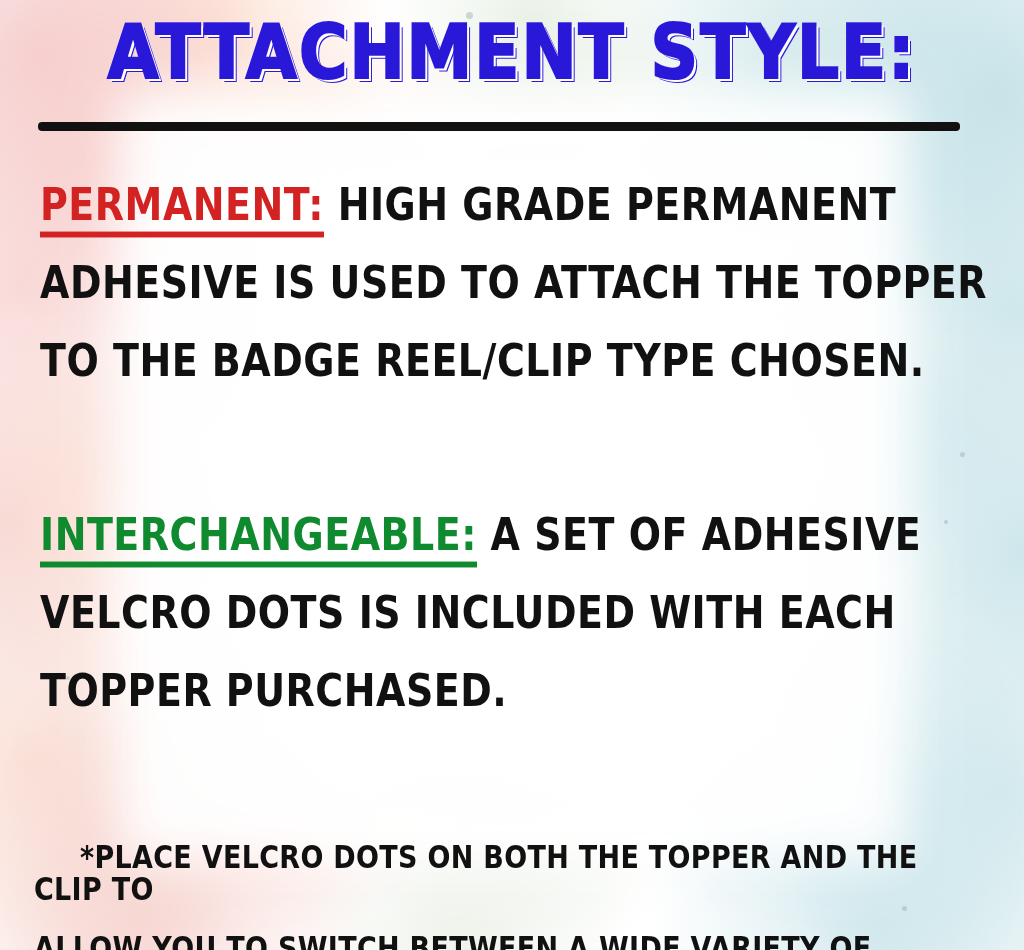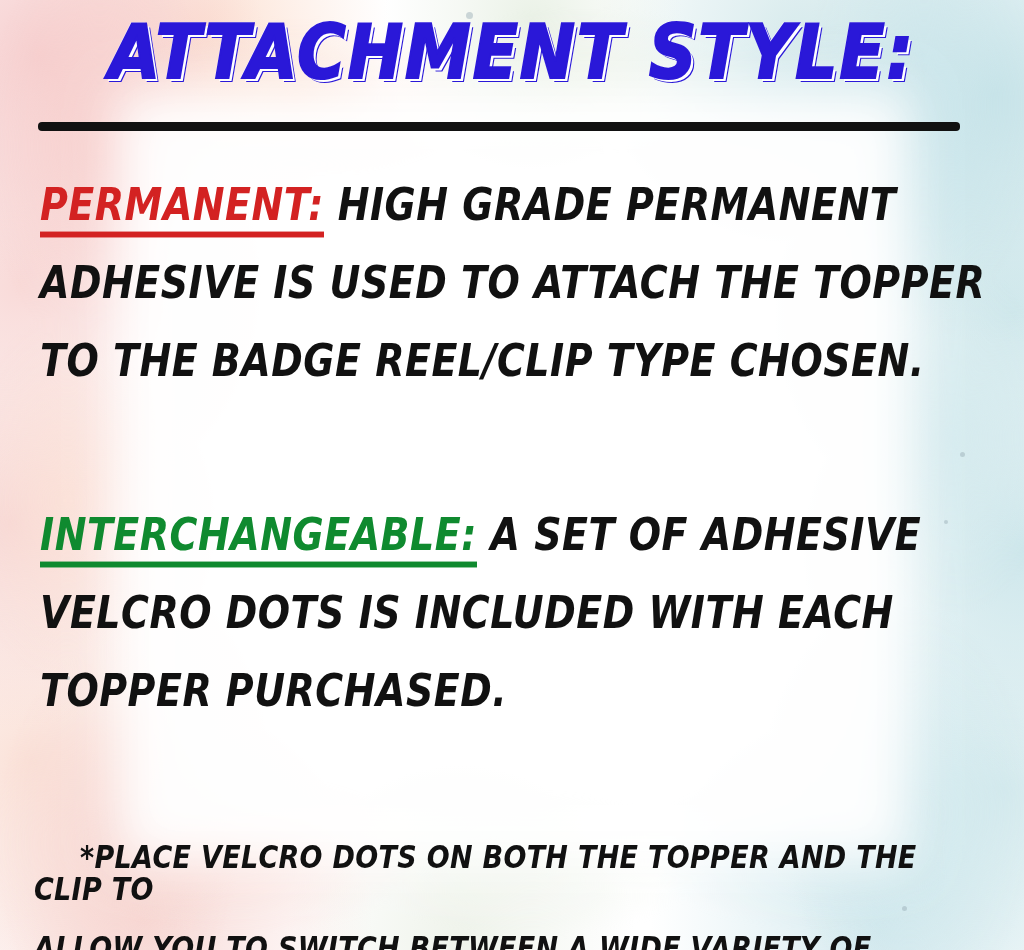--- a/index.html
+++ b/index.html
@@ -13,21 +13,20 @@
     font-family: "DejaVu Sans", sans-serif;
     background: #ffffff;
   }
 
   #canvas {
     position: relative;
     width: 1024px;
     height: 950px;
     overflow: hidden;
     background: #ffffff;
-    font-style: italic;
   }
 
   
   .bg-layer {
     position: absolute;
     inset: 0;
     background:
       radial-gradient(circle at 4% 6%, rgba(246,205,205,0.95) 0%, rgba(246,205,205,0.55) 9%, rgba(255,255,255,0) 17%),
       radial-gradient(circle at 20% 3%, rgba(252,222,206,0.9) 0%, rgba(252,222,206,0.4) 8%, rgba(255,255,255,0) 15%),
       radial-gradient(circle at 52% 2%, rgba(232,240,228,0.9) 0%, rgba(232,240,228,0.4) 7%, rgba(255,255,255,0) 14%),

